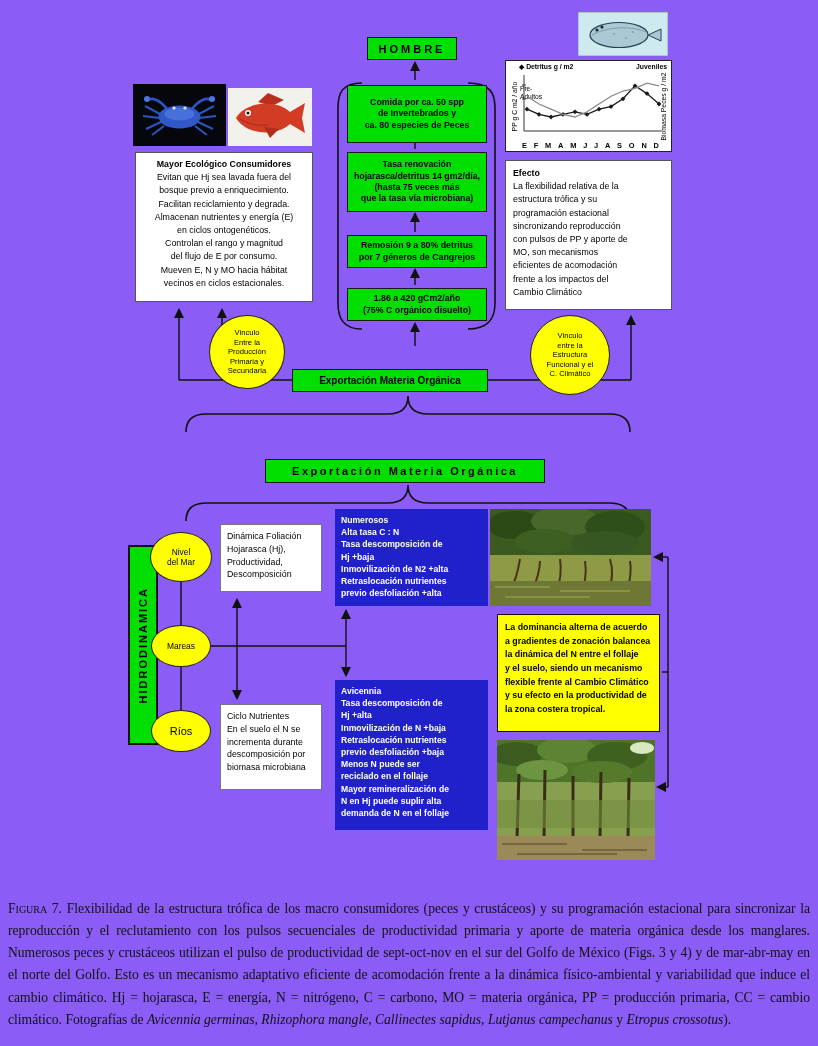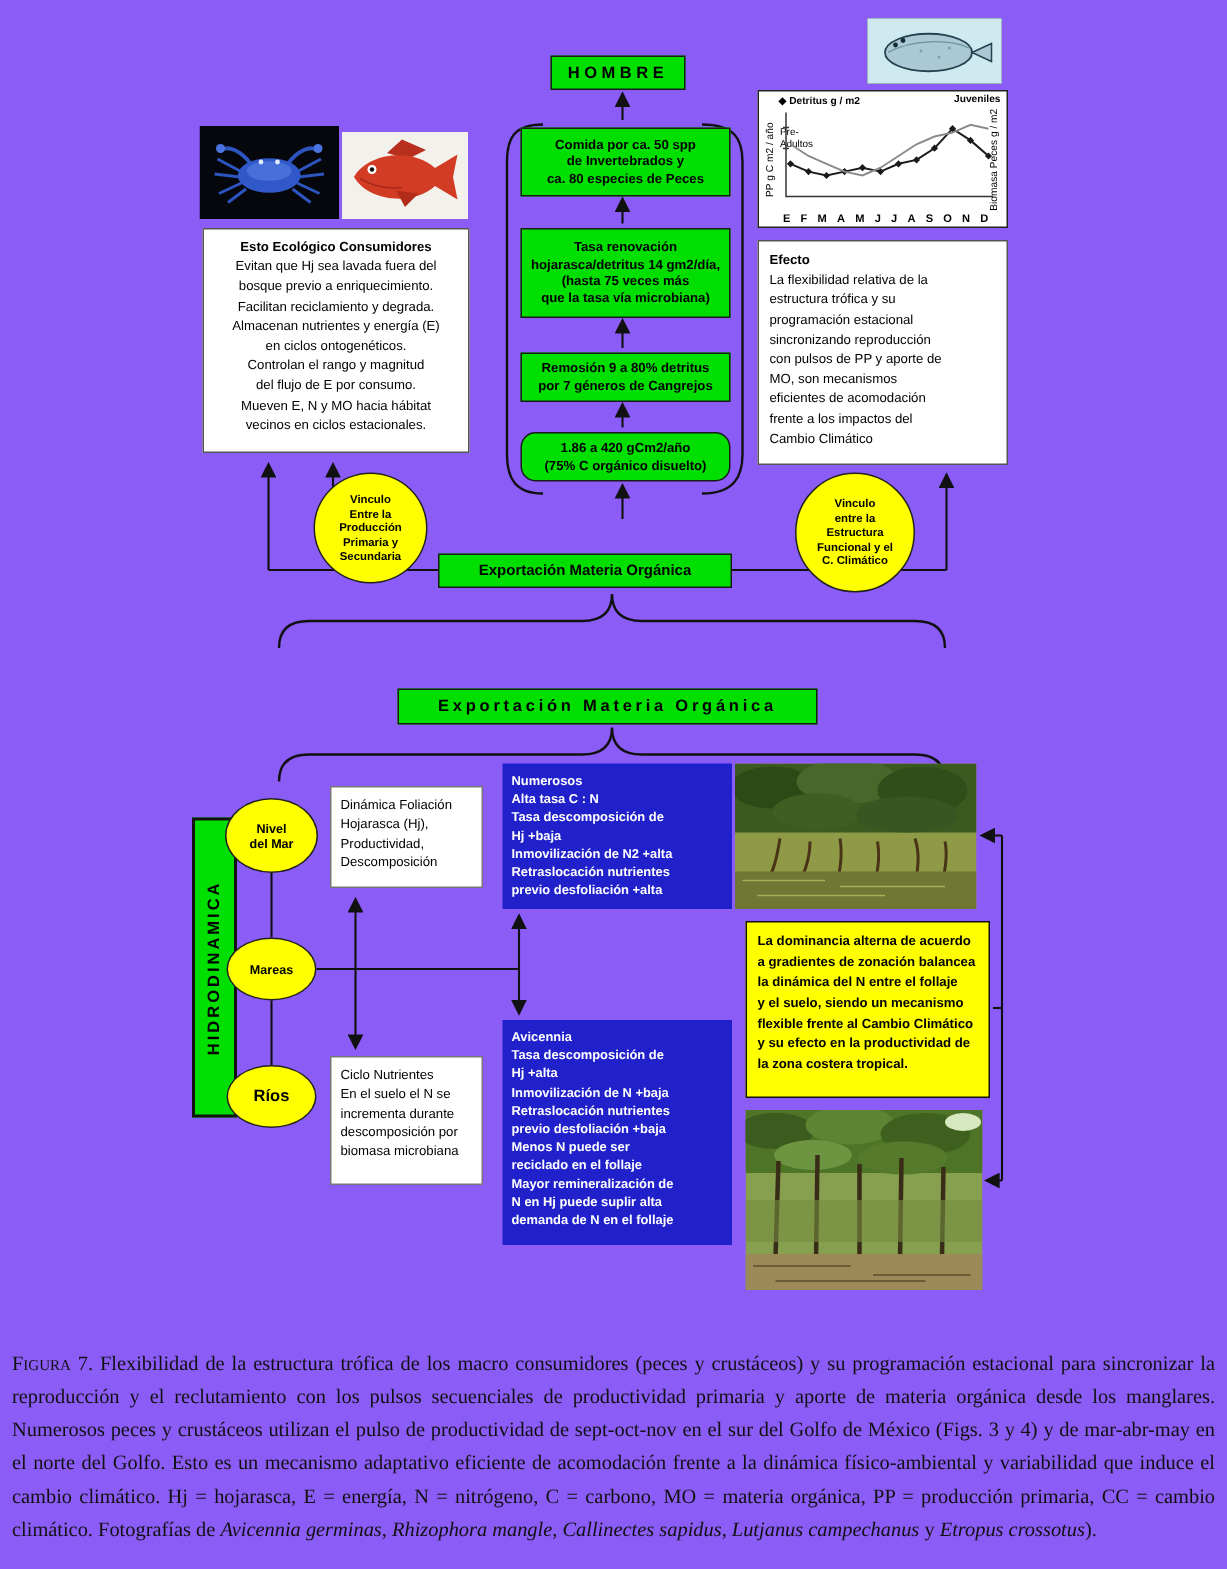--- a/index.html
+++ b/index.html
@@ -5,21 +5,21 @@
   html,body{margin:0;padding:0;background:#fff;}
   .page{position:relative;width:818px;height:1046px;background:#8b5cf6;font-family:"Liberation Sans",sans-serif;color:#000;overflow:hidden;}
   .abs{position:absolute;box-sizing:border-box;}
   .pre{white-space:pre-line;}
   .gbox{background:#00df00;border:1px solid #1a1a1a;display:flex;align-items:center;justify-content:center;
         text-align:center;font-weight:bold;}
   .wbox{background:#fff;border:1px solid #555;}
   .bluebox{background:#2121cc;color:#fff;font-weight:bold;font-size:8.6px;line-height:1.42;padding:5px 6px;}
   .bluebox .bt{text-decoration:none;}
   .ellipse{background:#ffff00;border:1px solid #222;border-radius:50%;display:flex;align-items:center;
-           justify-content:center;text-align:center;font-weight:bold;}
+           justify-content:center;text-align:center;font-weight:normal;}
   .smalltxt{font-size:8.8px;line-height:1.5;}
   .vert{writing-mode:vertical-rl;transform:rotate(180deg);letter-spacing:2px;font-weight:bold;font-size:11px;}
   .vlab{position:absolute;font-size:6.8px;text-align:center;}
   #caption{position:absolute;left:8px;top:884px;width:802px;font-family:"Liberation Serif",serif;
            font-size:13.6px;line-height:1.64;text-align:justify;color:#111;}
   .it{font-style:italic;}
   .sc{font-variant:small-caps;}
   svg{display:block;}
   .legendrow{position:absolute;left:13px;top:2px;right:4px;display:flex;justify-content:space-between;
              font-size:6.8px;font-weight:bold;}
@@ -73,33 +73,33 @@
       <path d="M668,557 L655,557" marker-end="url(#ar)"></path>
       <path d="M668,787 L658,787" marker-end="url(#ar)"></path>
       <path d="M668,672 L662,672"></path>
     </g>
   </svg>
 
   <div class="abs gbox" style="left:367px;top:37px;width:90px;height:23px;font-size:11px;letter-spacing:3px;">
     <span>HOMBRE</span>
   </div>
 
-  <div class="abs gbox pre" style="left:347px;top:85px;width:140px;height:46px;font-size:8.8px;line-height:1.3;">Comida por ca. 50 spp
+  <div class="abs gbox pre" style="left:347px;top:85px;width:140px;height:58px;font-size:8.8px;line-height:1.3;">Comida por ca. 50 spp
 de Invertebrados y
 ca. 80 especies de Peces</div>
 
   <div class="abs gbox pre" style="left:347px;top:152px;width:140px;height:60px;font-size:8.8px;line-height:1.3;">Tasa renovación
 hojarasca/detritus 14 gm2/día,
 (hasta 75 veces más
 que la tasa vía microbiana)</div>
 
   <div class="abs gbox pre" style="left:347px;top:235px;width:140px;height:33px;font-size:8.8px;line-height:1.3;text-align:center;">Remosión 9 a 80% detritus
 por 7 géneros de Cangrejos</div>
 
-  <div class="abs gbox pre" style="left:347px;top:288px;width:140px;height:33px;font-size:8.8px;line-height:1.3;border-radius:10px;">1.86 a 420 gCm2/año
+  <div class="abs gbox pre" style="left:347px;top:288px;width:140px;height:33px;font-size:8.8px;line-height:1.3;">1.86 a 420 gCm2/año
 (75% C orgánico disuelto)</div>
 
   <div class="abs" style="left:133px;top:84px;width:93px;height:62px;">
     <svg width="93" height="62" viewBox="0 0 93 62">
       <rect width="93" height="62" fill="#06070c"></rect>
       <path d="M34,25 C27,16 19,13 15,16" stroke="#2d55c0" stroke-width="2.6" fill="none"></path>
       <path d="M59,25 C66,16 74,13 78,16" stroke="#2d55c0" stroke-width="2.6" fill="none"></path>
       <circle cx="14" cy="15" r="3" fill="#4a74e0"></circle>
       <circle cx="79" cy="15" r="3" fill="#4a74e0"></circle>
       <path d="M27,30 L12,22 M27,34 L10,32 M28,38 L13,45 M31,42 L19,51" stroke="#2d55c0" stroke-width="2" fill="none"></path>
@@ -117,21 +117,21 @@
       <path d="M30,14 L40,5 L56,12 L44,18 z" fill="#b8301d"></path>
       <path d="M8,30 C18,13 48,11 62,24 L77,15 L74,30 L77,45 L62,36 C48,49 18,47 8,30 z" fill="#d23b24"></path>
       <path d="M36,39 L42,50 L51,41" fill="#b12c19"></path>
       <circle cx="20" cy="25" r="3" fill="#fff"></circle>
       <circle cx="20" cy="25" r="1.5" fill="#111"></circle>
       <path d="M12,31 C20,36 30,38 40,37" stroke="#a8291a" stroke-width="1" fill="none"></path>
     </svg>
   </div>
 
   <div class="abs wbox" style="left:135px;top:152px;width:178px;height:150px;padding:5px 4px;text-align:center;">
-    <div class="smalltxt" style="font-weight:bold;">Esto Ecológico Consumidores</div>
+    <div class="smalltxt" style="font-weight:bold;">Mayor Ecológico Consumidores</div>
     <div class="smalltxt pre">Evitan que Hj sea lavada fuera del
 bosque previo a enriquecimiento.
 Facilitan reciclamiento y degrada.
 Almacenan nutrientes y energía (E)
 en ciclos ontogenéticos.
 Controlan el rango y magnitud
 del flujo de E por consumo.
 Mueven E, N y MO hacia hábitat
 vecinos en ciclos estacionales.</div>
   </div>

